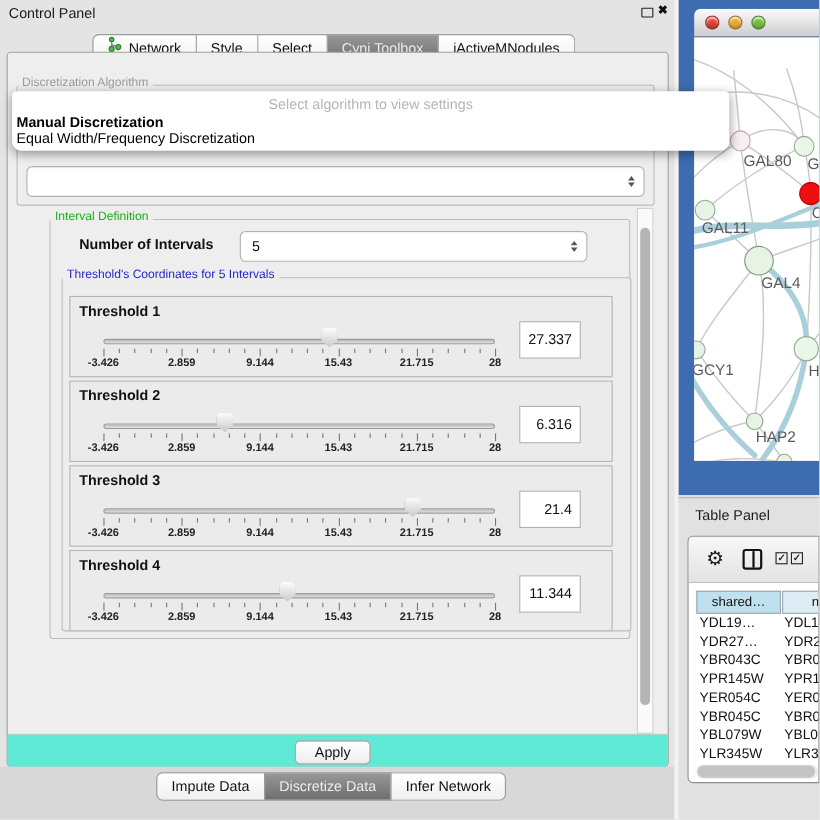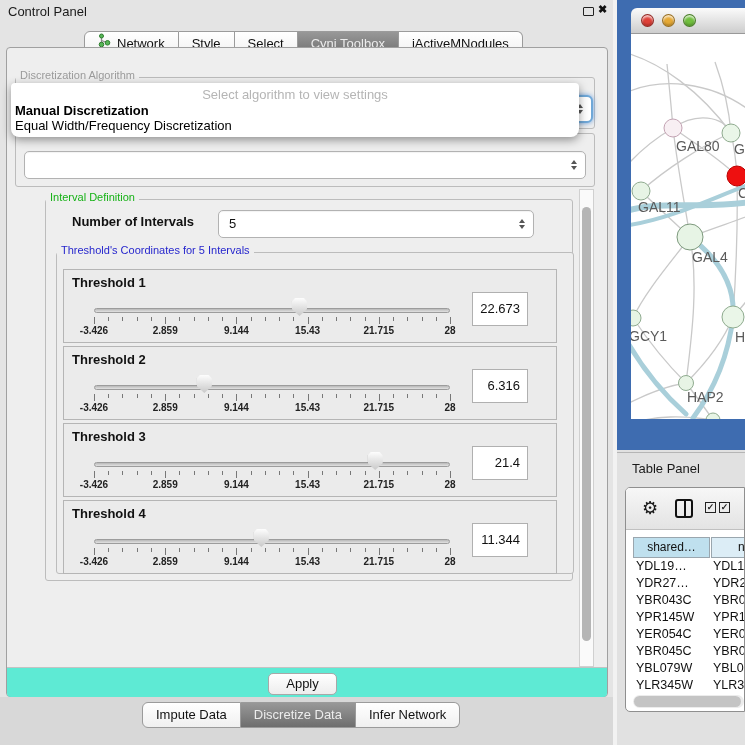--- a/index.html
+++ b/index.html
@@ -25,21 +25,21 @@
   .group-title { position:absolute; top:-9px; left:0; background:#eeeeee; padding:0 4px; font-size:11px; white-space:nowrap; }
 
   .combo { position:absolute; background:#fff; border:1px solid #b2b2b2; border-radius:5px; font-size:13px; line-height:26px; padding-left:10px; box-shadow:inset 0 1px 1px rgba(0,0,0,.05); white-space:nowrap; overflow:hidden; }
   .arrows { position:absolute; right:8px; top:50%; transform:translateY(-50%); display:flex; flex-direction:column; align-items:center; }
   .tri { width:0; height:0; border-left:3.5px solid transparent; border-right:3.5px solid transparent; }
   .tri.up { border-bottom:4.5px solid #555; }
   .tri.down { border-top:4.5px solid #555; margin-top:2px; }
 
   #algo-combo-remnant { position:absolute; left:546px; top:47px; width:40px; height:28px; background:#fff; border:2px solid #6fa8d8; border-radius:6px; box-shadow:0 0 5px rgba(90,150,220,.9); z-index:5; }
 
-  #algo-popup { position:absolute; left:4px; top:35px; width:568px; height:54px; background:#fff; border-radius:4px 4px 8px 8px; box-shadow:0 3px 10px rgba(0,0,0,.4); z-index:50; }
+  #algo-popup { position:absolute; left:4px; top:35px; width:652px; height:54px; background:#fff; border-radius:4px 4px 8px 8px; box-shadow:0 3px 10px rgba(0,0,0,.4); z-index:50; }
   #popup-hint { position:absolute; top:4px; left:0; right:0; text-align:center; font-size:13px; color:#b5b5b5; }
   .popup-item { position:absolute; left:4px; font-size:13px; color:#000; white-space:nowrap; }
   .popup-item.b { font-weight:700; }
 
   
   .tpanel { position:absolute; left:6px; width:494px; height:74px; background:#ebebeb; border:1px solid #b5b5b5; }
   .tlabel { position:absolute; left:8px; top:5px; font-size:13px; font-weight:700; }
   .slider-wrap { position:absolute; left:30px; top:26px; width:356px; height:44px; }
   .track { position:absolute; left:0; right:0; top:12px; height:5px; background:linear-gradient(#b8b8b8,#e2e2e2); border:1px solid #9c9c9c; border-radius:3px; }
   .thumb { position:absolute; top:2px; width:15px; height:18px; background:linear-gradient(#fdfdfd,#c9c9c9); clip-path:polygon(50% 100%, 0 62%, 0 20%, 20% 0, 80% 0, 100% 20%, 100% 62%); filter:drop-shadow(0 0 1px #777); }
@@ -198,21 +198,21 @@
                 <div class="tick minor" style="left: 341.76px;"></div>
                 <div class="tick major" style="left: 356px;"></div>
                 <div class="ticklab" style="left: 0px;">-3.426</div>
                 <div class="ticklab" style="left: 71.2px;">2.859</div>
                 <div class="ticklab" style="left: 142.4px;">9.144</div>
                 <div class="ticklab" style="left: 213.6px;">15.43</div>
                 <div class="ticklab" style="left: 284.8px;">21.715</div>
                 <div class="ticklab" style="left: 356px;">28</div>
                 <div class="thumb" style="left: 197.982px;"></div>
               </div>
-              <div class="valbox">22.673</div>
+              <div class="valbox">27.337</div>
             </div>
             <div class="tpanel" style="top: 93px;">
               <div class="tlabel">Threshold 2</div>
               <div class="slider-wrap">
                 <div class="track"></div>
                 <div class="tick major" style="left: 0px;"></div>
                 <div class="tick minor" style="left: 14.24px;"></div>
                 <div class="tick minor" style="left: 28.48px;"></div>
                 <div class="tick minor" style="left: 42.72px;"></div>
                 <div class="tick minor" style="left: 56.96px;"></div>

